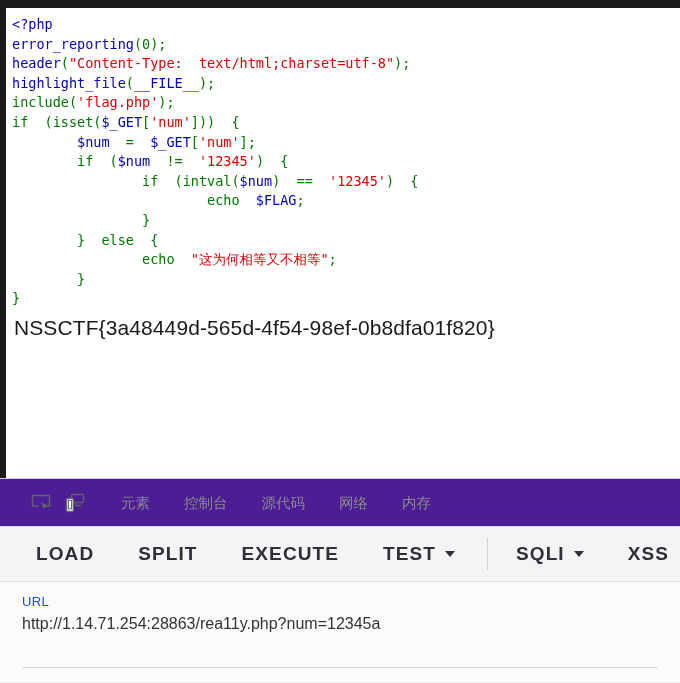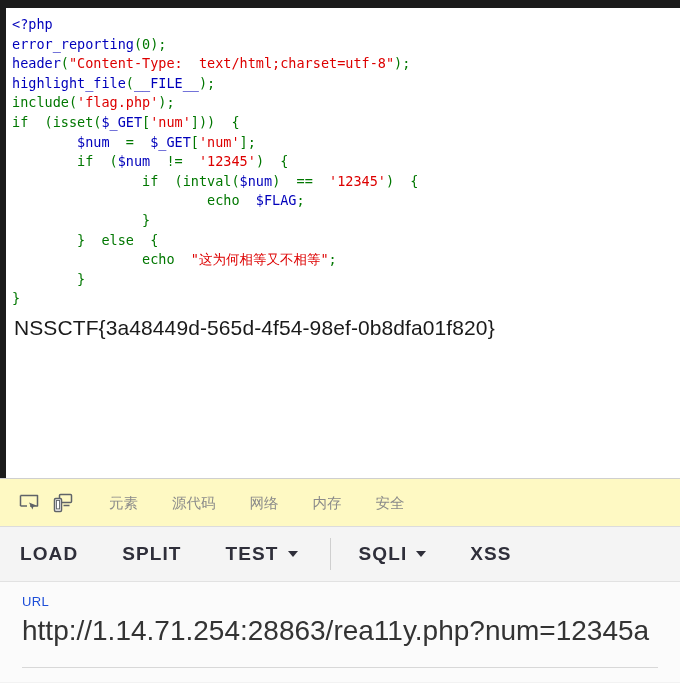--- a/index.html
+++ b/index.html
@@ -80,25 +80,25 @@
     left: 0; top: 478px;
     width: 680px; height: 205px;
     background: #f2f2f2;
     border-top: 1px solid #cfcfcf;
     box-sizing: border-box;
   }
 
   .dt-tabbar {
     position: relative;
     height: 48px;
-    background: #fef9c3;
+    background: #4c1d95;
     border-bottom: 1px solid #dcdcdc;
     display: flex;
     align-items: center;
-    padding-left: 12px;
+    padding-left: 24px;
     box-sizing: border-box;
   }
   .dt-icon {
     width: 34px; height: 34px;
     display: flex;
     align-items: center;
     justify-content: center;
     flex: 0 0 auto;
   }
   .dt-icon svg { display: block; }
@@ -119,21 +119,21 @@
   }
 
   
   .hb-toolbar {
     position: relative;
     height: 55px;
     background: #f4f4f4;
     border-bottom: 1px solid #e2e2e2;
     display: flex;
     align-items: center;
-    padding-left: 20px;
+    padding-left: 36px;
     box-sizing: border-box;
     text-align: right;
   }
   .hb-btn {
     font-family: "Liberation Sans", sans-serif;
     font-size: 19px;
     font-weight: bold;
     letter-spacing: 1.1px;
     color: #2f2f3a;
     white-space: nowrap;
@@ -168,21 +168,21 @@
   }
   .url-label {
     font-family: "Liberation Sans", sans-serif;
     font-size: 13px;
     color: #1d4ed8;
     letter-spacing: 0.4px;
     margin-bottom: 6px;
   }
   .url-value {
     font-family: "Liberation Sans", sans-serif;
-    font-size: 28px;
+    font-size: 16px;
     color: #333333;
     white-space: nowrap;
     letter-spacing: 0px;
   }
   .url-underline {
     position: absolute;
     left: 22px;
     bottom: 14px;
     width: 636px;
     height: 1px;
@@ -230,33 +230,36 @@
       <div class="dt-icon">
         <svg width="22" height="22" viewBox="0 0 22 22">
           <rect x="7.5" y="2.5" width="12" height="8" rx="1" fill="none" stroke="#5f6368" stroke-width="1.5"></rect>
           <rect x="2.5" y="6.5" width="7" height="13" rx="1.2" fill="#ffffff" stroke="#5f6368" stroke-width="1.5"></rect>
           <rect x="4.4" y="8.4" width="3.2" height="8.5" fill="none" stroke="#5f6368" stroke-width="1"></rect>
           <path d="M11.5 13.5h6" stroke="#5f6368" stroke-width="1.5"></path>
         </svg>
       </div>
       <div class="dt-tabs" id="dt-tabs">
           <div class="dt-tab">元素</div>
+          <div class="dt-tab">控制台</div>
           <div class="dt-tab">源代码</div>
           <div class="dt-tab">网络</div>
           <div class="dt-tab">内存</div>
-          <div class="dt-tab">安全</div>
         </div>
     </div>
 
     <div class="hb-toolbar" id="hb-toolbar">
         <div class="hb-btn">
           <span>LOAD</span>
         </div>
         <div class="hb-btn">
           <span>SPLIT</span>
+        </div>
+        <div class="hb-btn">
+          <span>EXECUTE</span>
         </div>
         <div class="hb-btn">
           <span>TEST</span>
           <span class="caret"></span>
         </div>
         <div class="hb-sep"></div>
         <div class="hb-btn">
           <span>SQLI</span>
           <span class="caret"></span>
         </div>

